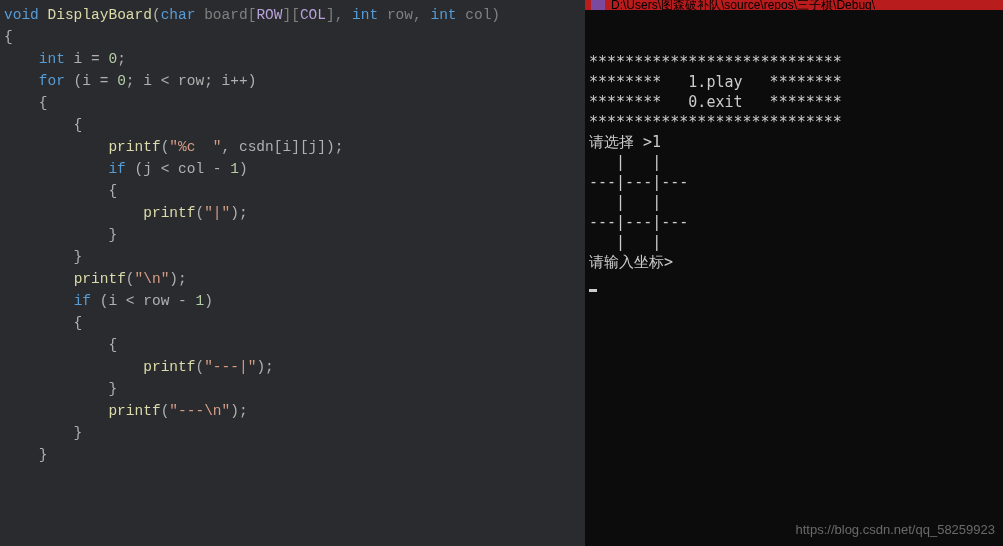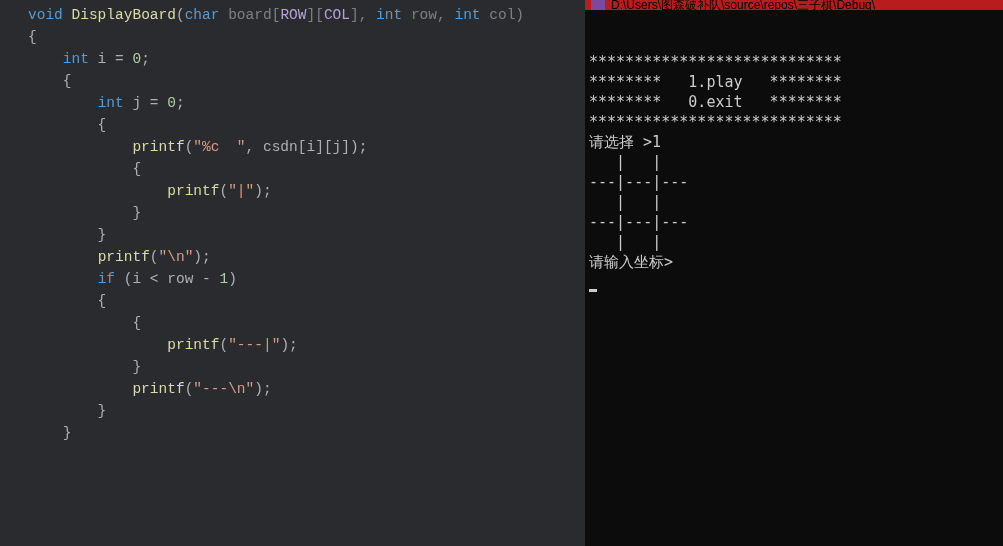--- a/index.html
+++ b/index.html
@@ -17,21 +17,20 @@
       background: #2a2b2e;
       padding: 4px 0 0 4px;
       font-size: 14.5px;
       line-height: 22px;
       position: relative;
       overflow: hidden;
     }
     .code-line {
       white-space: pre;
       color: #b0b0b0;
-      margin-left: 24px;
     }
     .kw { color: #569cd6; }
     .type { color: #569cd6; }
     .fn { color: #dcdcaa; }
     .macro { color: #b8a1d9; }
     .param { color: #808080; }
     .num { color: #b5cea8; }
     .str { color: #d69d85; }
     .punc { color: #b0b0b0; }
     .brace { color: #b0b0b0; }
@@ -88,24 +87,25 @@
       opacity: 0.75;
     }
   </style>
 </head>
 <body>
 
 <div class="editor-pane">
 <div class="code-line"><span class="kw">void </span><span class="fn">DisplayBoard</span><span class="punc">(</span><span class="type">char</span><span class="param"> board[</span><span class="macro">ROW</span><span class="param">][</span><span class="macro">COL</span><span class="param">], </span><span class="type">int</span><span class="param"> row, </span><span class="type">int</span><span class="param"> col)</span></div>
     <div class="code-line"><span class="brace">{</span></div>
     <div class="code-line"><span class="guide">    </span><span class="type">int</span><span class="punc"> i = </span><span class="num">0</span><span class="punc">;</span></div>
+    <div class="code-line"><span class="guide">    </span><span class="kw">for</span><span class="punc"> (i = </span><span class="num">0</span><span class="punc">; i &lt; row; i++)</span></div>
     <div class="code-line"><span class="brace">    {</span></div>
-    <div class="code-line"><span class="guide">        </span><span class="type">int</span><span class="punc"> j = </span><span class="num">0</span><span class="punc">;</span></div>
     <div class="code-line"><span class="brace">        {</span></div>
     <div class="code-line"><span class="guide">            </span><span class="fn">printf</span><span class="punc">(</span><span class="str">"%c  "</span><span class="punc">, csdn[i][j]);</span></div>
+    <div class="code-line"><span class="guide">            </span><span class="kw">if</span><span class="punc"> (j &lt; col - </span><span class="num">1</span><span class="punc">)</span></div>
     <div class="code-line"><span class="brace">            {</span></div>
     <div class="code-line"><span class="guide">                </span><span class="fn">printf</span><span class="punc">(</span><span class="str">"|"</span><span class="punc">);</span></div>
     <div class="code-line"><span class="brace">            }</span></div>
     <div class="code-line"><span class="brace">        }</span></div>
     <div class="code-line"><span class="guide">        </span><span class="fn">printf</span><span class="punc">(</span><span class="str">"\n"</span><span class="punc">);</span></div>
     <div class="code-line"><span class="guide">        </span><span class="kw">if</span><span class="punc"> (i &lt; row - </span><span class="num">1</span><span class="punc">)</span></div>
     <div class="code-line"><span class="brace">        {</span></div>
     <div class="code-line"><span class="brace">            {</span></div>
     <div class="code-line"><span class="guide">                </span><span class="fn">printf</span><span class="punc">(</span><span class="str">"---|"</span><span class="punc">);</span></div>
     <div class="code-line"><span class="brace">            }</span></div>
@@ -114,13 +114,14 @@
     <div class="code-line"><span class="brace">    }</span></div>
   </div>
 
 <div class="console-pane">
   <div class="titlebar">
     <span class="titlebar-icon"></span>
     <span>D:\Users\图森破补队\source\repos\三子棋\Debug\</span>
   </div>
   <div class="console-body">
   <div class="console-line">****************************</div><div class="console-line">********   1.play   ********</div><div class="console-line">********   0.exit   ********</div><div class="console-line">****************************</div><div class="console-line">请选择 &gt;1</div><div class="console-line">   |   |   </div><div class="console-line">---|---|---</div><div class="console-line">   |   |   </div><div class="console-line">---|---|---</div><div class="console-line">   |   |   </div><div class="console-line">请输入坐标&gt;</div><div class="console-line"><span class="cursor"></span></div></div>
+  <div class="watermark">https://blog.csdn.net/qq_58259923</div>
 </div>
 
 </body></html>

